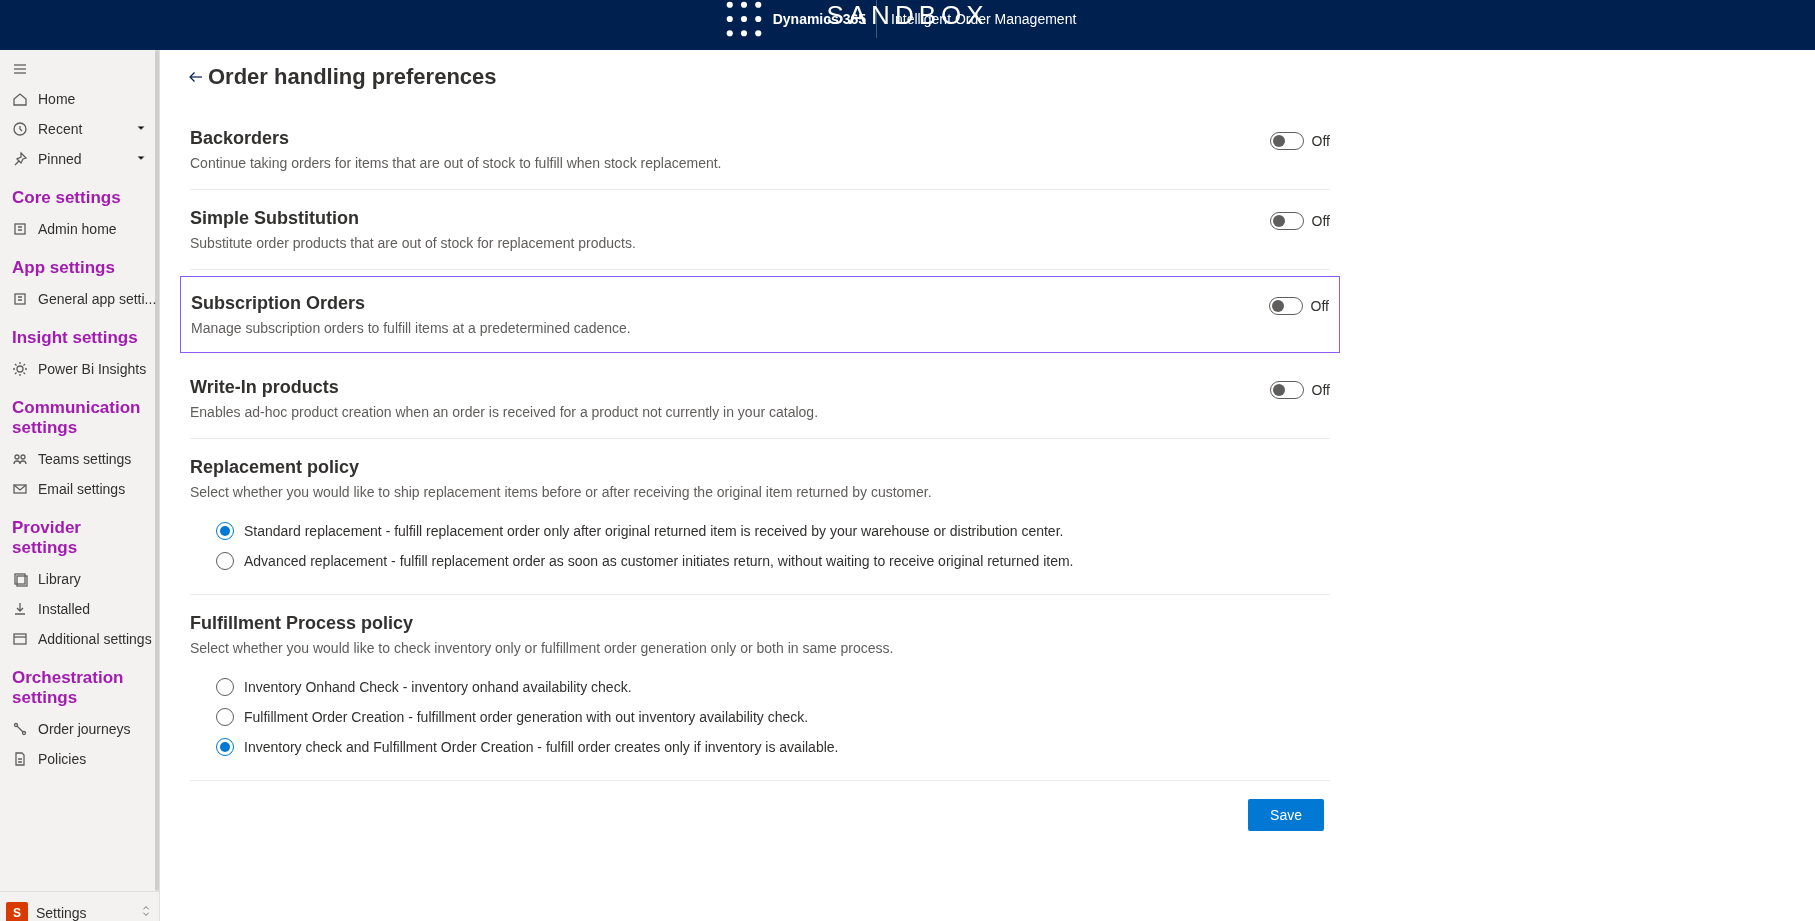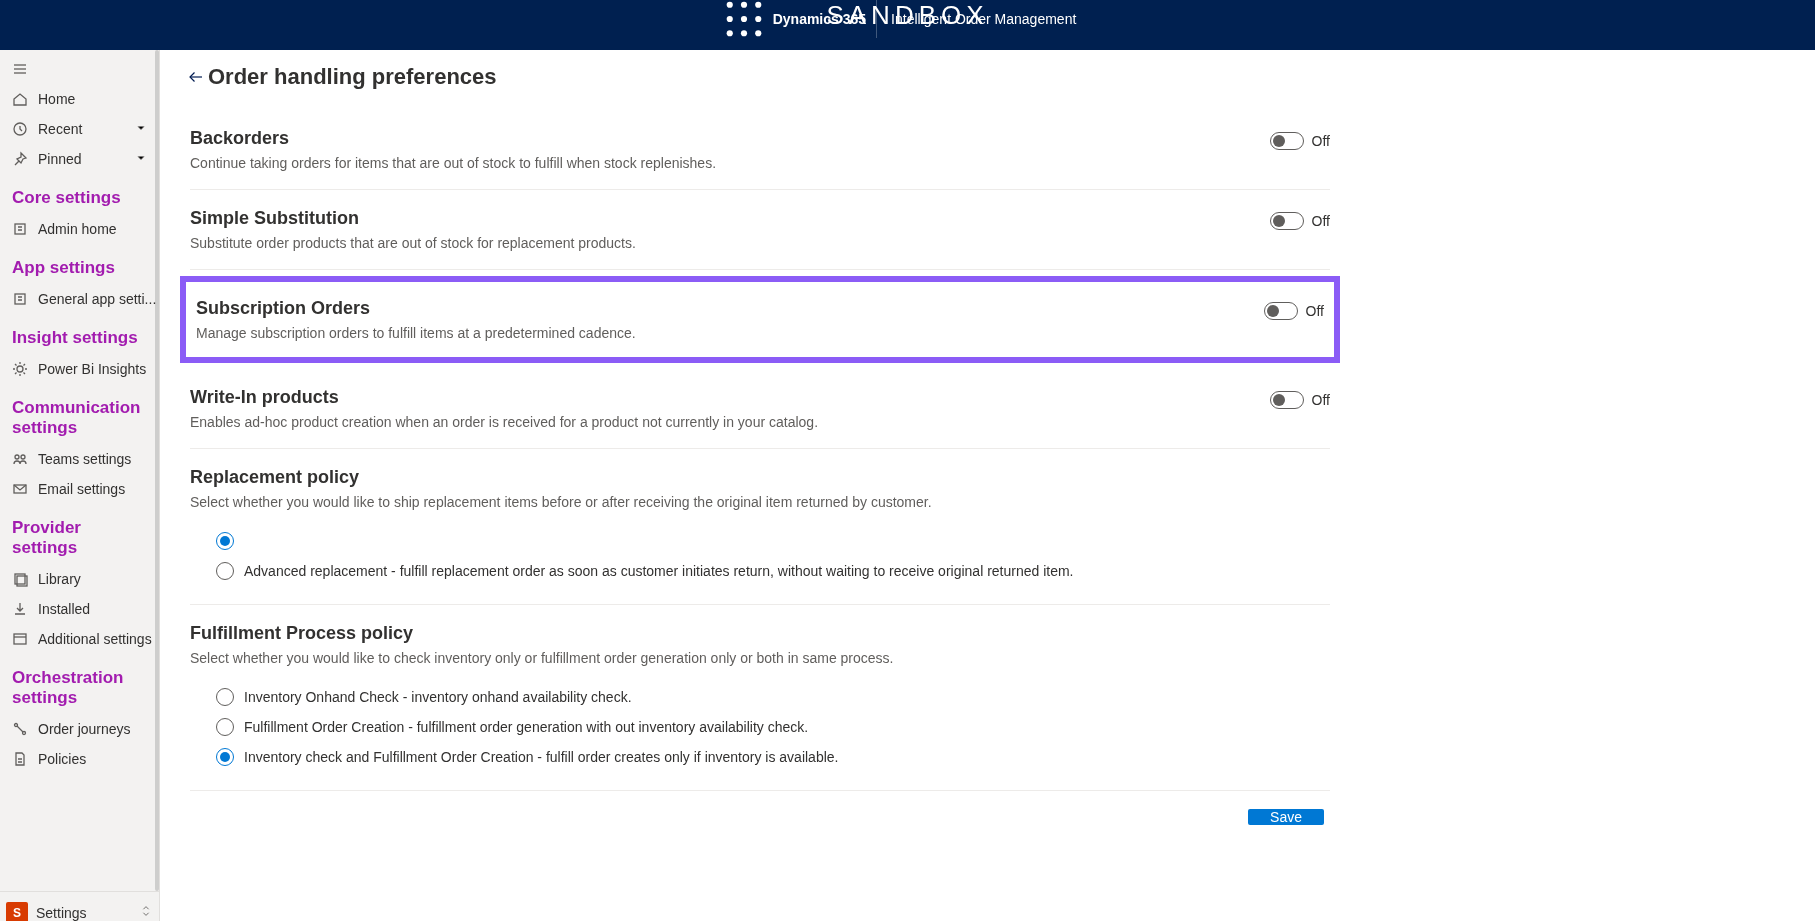--- a/index.html
+++ b/index.html
@@ -83,21 +83,21 @@
   .backbtn{ width:24px;height:24px; display:flex;align-items:center;justify-content:center;cursor:pointer;}
   .backbtn svg{width:18px;height:18px;stroke:#001b51;fill:none;stroke-width:1.6;}
   .page-title{ font-size:22px; font-weight:600; }
 
   .settings { max-width:1140px; margin-left:6px;}
   .section {
     padding:18px 0;
     border-bottom:1px solid #edebe9;
     display:flex; align-items:flex-start; gap:20px;
   }
-  .section.highlight{ border:6px solid #8b5cf6; padding:16px 10px; margin:6px -10px; }
+  .section.highlight{ border:1px solid #8b5cf6; padding:16px 10px; margin:6px -10px; }
   .section-body{ flex:1; }
   .sec-title{ font-size:18px; font-weight:600; margin-bottom:6px;}
   .sec-desc{ font-size:14px; color:#605e5c;}
   .toggle-wrap{ display:flex; align-items:center; gap:8px; margin-top:4px;text-align:center;}
   .toggle{
     width:34px;height:18px;border:1px solid #605e5c;border-radius:9px;position:relative;cursor:pointer;background:#fff;
   }
   .toggle .knob{
     width:12px;height:12px;background:#605e5c;border-radius:50%;
     position:absolute;top:2px;left:2px;
@@ -109,21 +109,21 @@
   .radio{
     width:18px;height:18px;border:1px solid #605e5c;border-radius:50%;
     display:inline-flex;align-items:center;justify-content:center;flex-shrink:0;
   }
   .radio.checked{ border-color:#0078d4;}
   .radio.checked::after{content:"";width:10px;height:10px;background:#0078d4;border-radius:50%;}
   .radio-label{font-size:14px;color:#323130;}
 
   .actions{ display:flex; justify-content:flex-end; margin-top:18px; max-width:1140px;}
   .btn-primary{
-    background:#0078d4;color:#fff;border:none;padding:0 22px;font-size:14px;
+    background:#0078d4;color:#fff;border:none;padding:8px 22px;font-size:14px;
     border-radius:2px;cursor:pointer;
   }
 </style>
 </head>
 <body>
 
 <div class="topbar">
   <div class="left">
     <div class="waffle">
       <svg viewBox="0 0 16 16">
@@ -348,21 +348,21 @@
             <path d="M10 6l-6 6 6 6"></path>
           </svg>
       </div>
       <div class="page-title">Order handling preferences</div>
     </div>
 
     <div class="settings" id="settings">
         <div class="section">
           <div class="section-body">
             <div class="sec-title">Backorders</div>
-            <div class="sec-desc">Continue taking orders for items that are out of stock to fulfill when stock replenishes.</div>
+            <div class="sec-desc">Continue taking orders for items that are out of stock to fulfill when stock replacement.</div>
           </div>
           <div class="toggle-wrap">
             <div class="toggle">
               <div class="knob"></div>
             </div>
             <span class="toggle-label">Off</span>
           </div>
         </div>
         <div class="section">
           <div class="section-body">
@@ -400,20 +400,21 @@
             <span class="toggle-label">Off</span>
           </div>
         </div>
         <div class="section">
           <div class="section-body">
             <div class="sec-title">Replacement policy</div>
             <div class="sec-desc">Select whether you would like to ship replacement items before or after receiving the original item returned by customer.</div>
             <div class="radio-group">
               <div class="radio-opt">
                 <span class="radio checked"></span>
+                <span class="radio-label">Standard replacement - fulfill replacement order only after original returned item is received by your warehouse or distribution center.</span>
               </div>
               <div class="radio-opt">
                 <span class="radio "></span>
                 <span class="radio-label">Advanced replacement - fulfill replacement order as soon as customer initiates return, without waiting to receive original returned item.</span>
               </div>
             </div>
           </div>
         </div>
         <div class="section">
           <div class="section-body">

